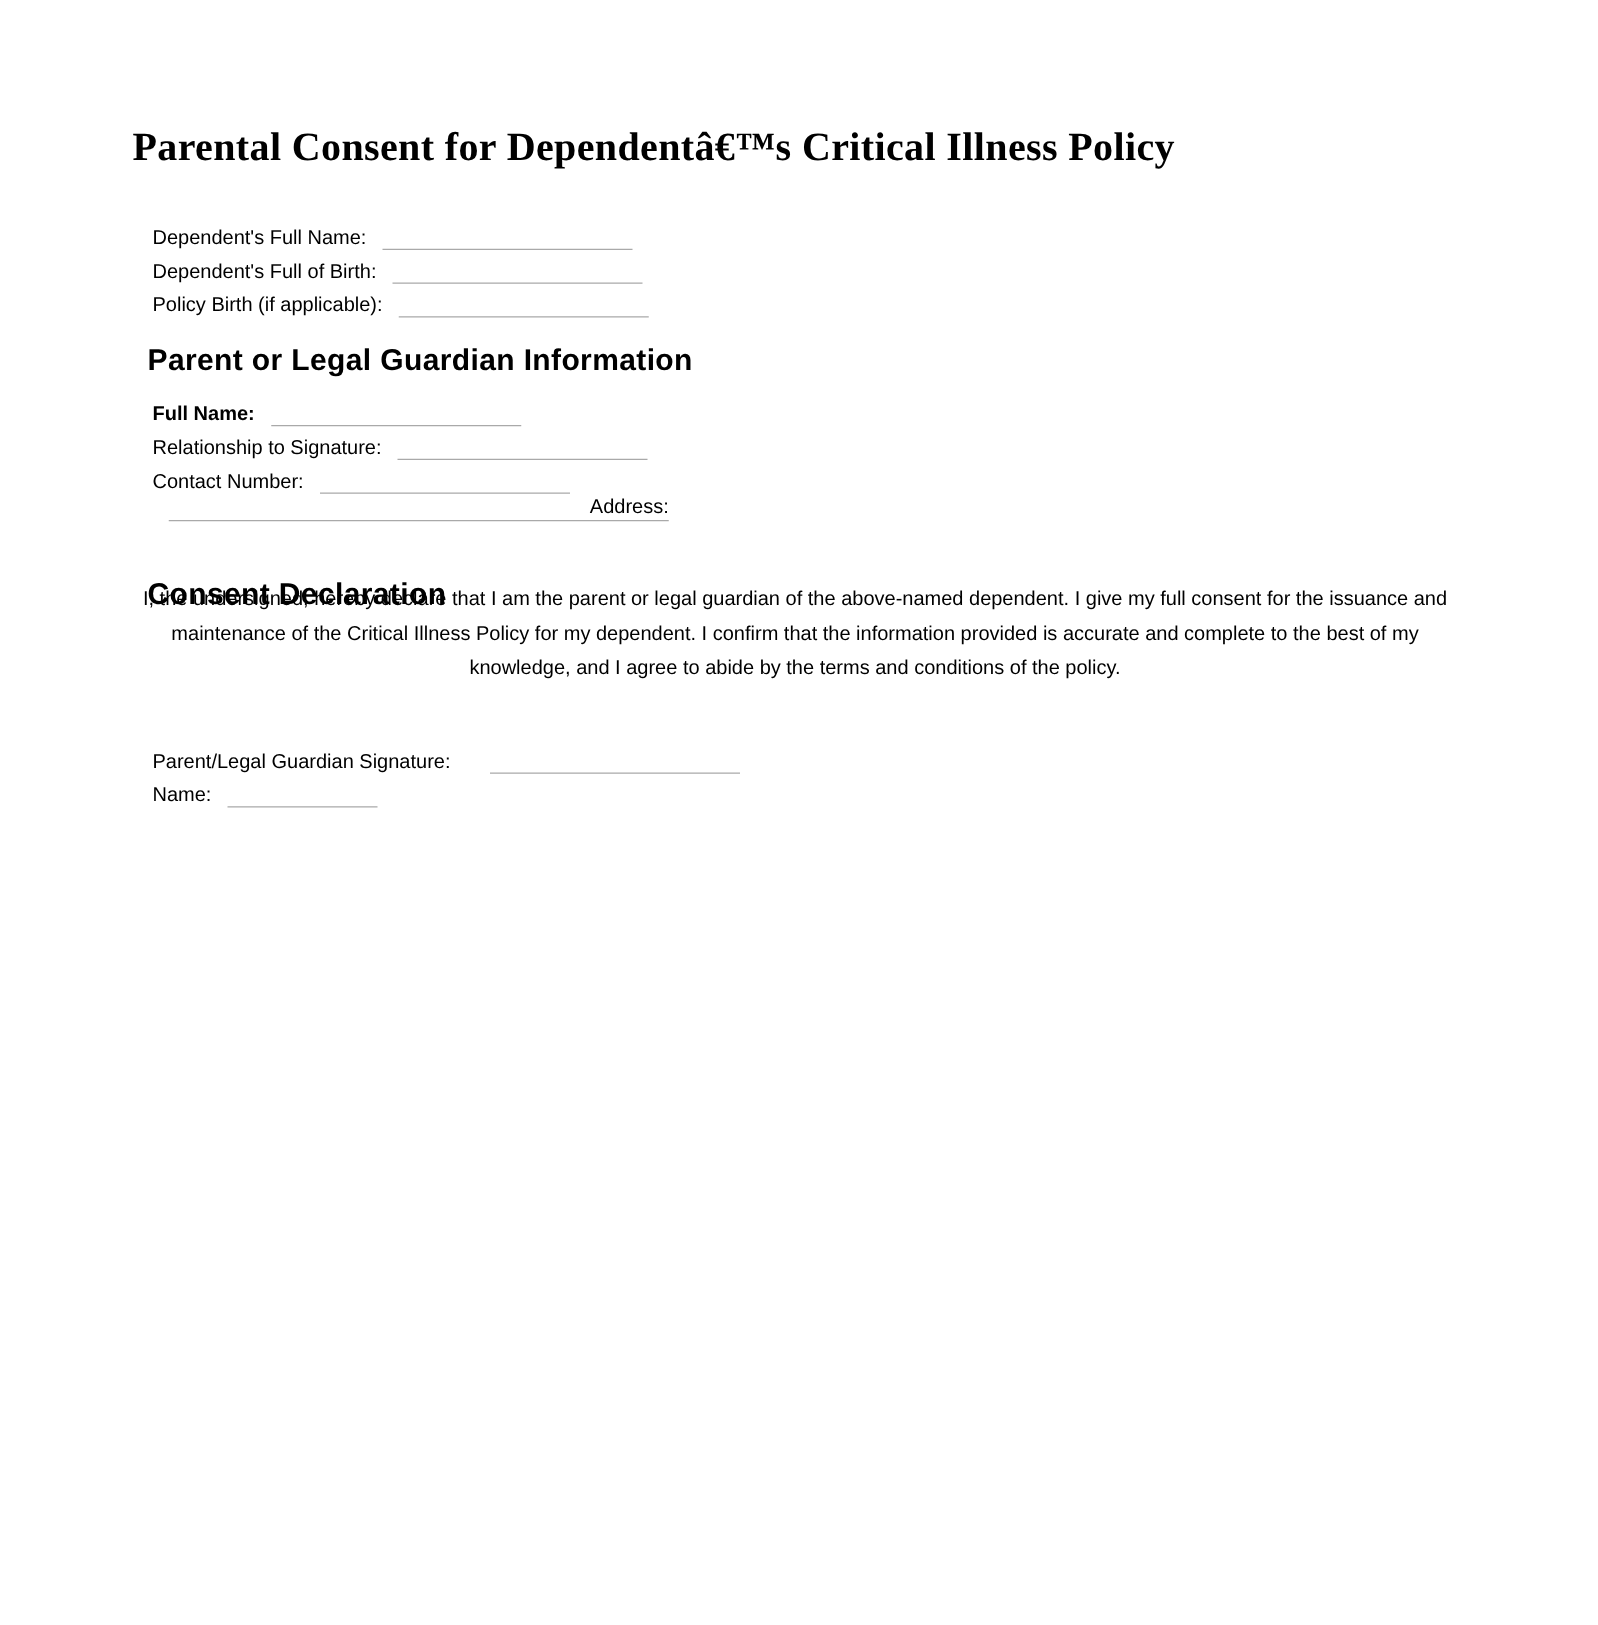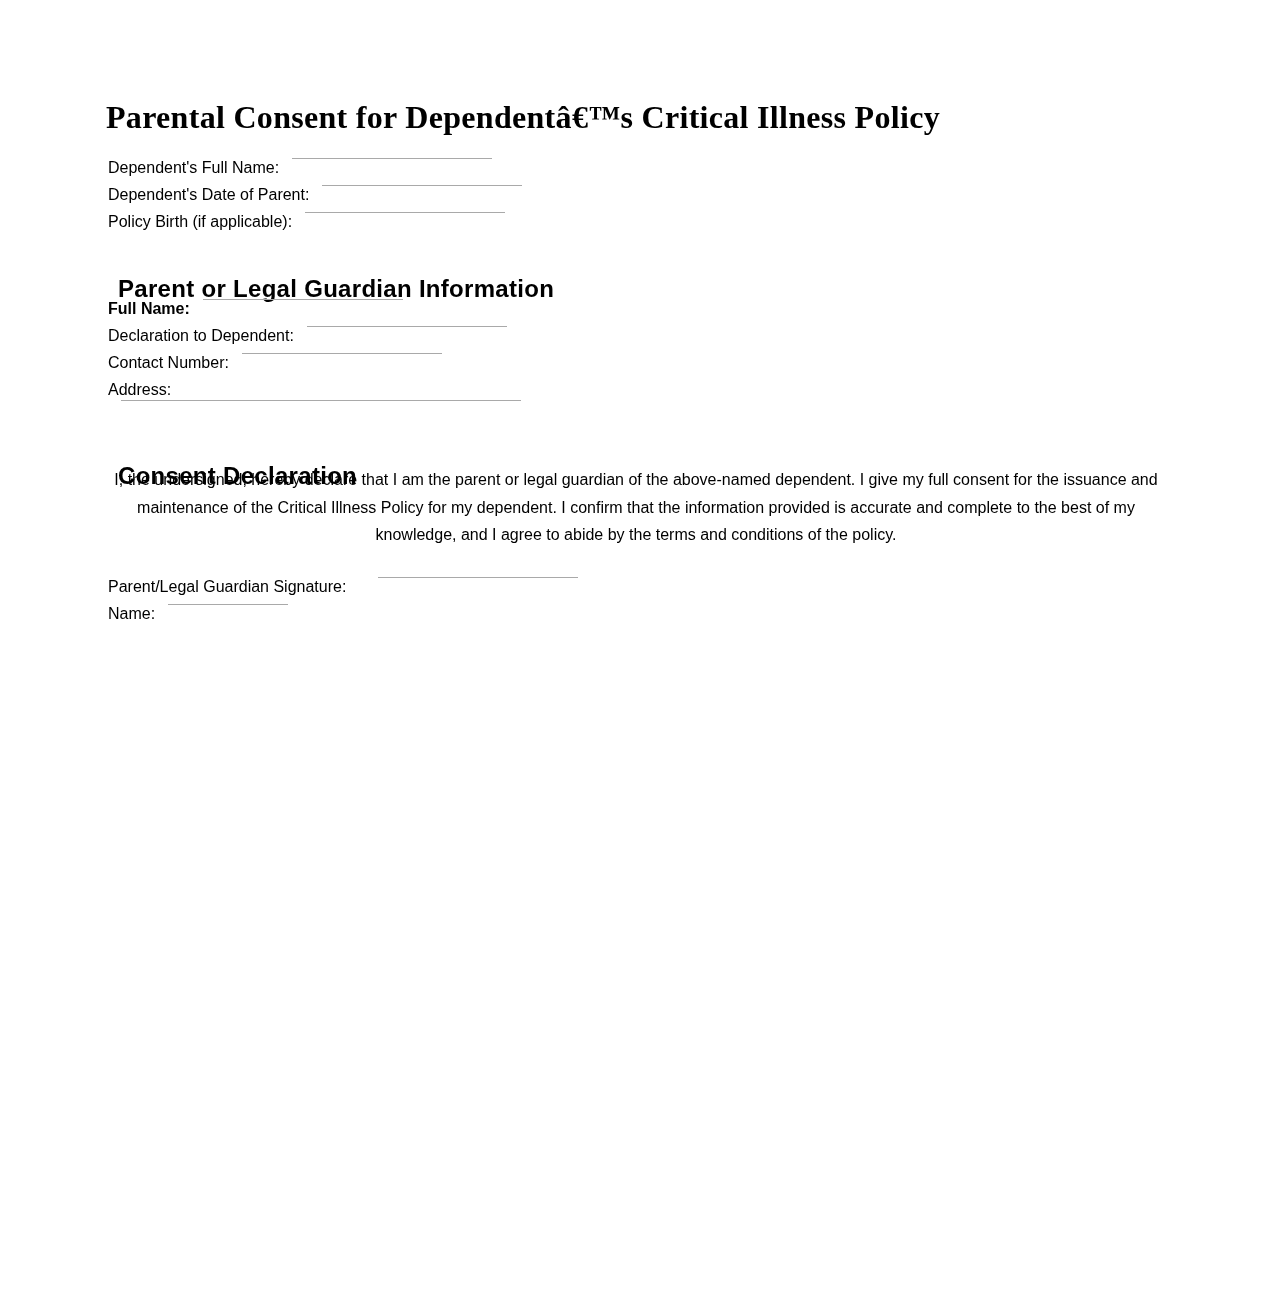--- a/index.html
+++ b/index.html
@@ -38,27 +38,28 @@
       font-size: 24px;
       letter-spacing: 0.3px;
       margin: 12px;
       position: absolute;
       left: 0;
       white-space: nowrap;
       line-height: 30px;
     }
     .field {
       position: absolute;
-      left: 2px;
+      left: 16px;
       height: 27px;
       display: flex;
-      align-items: flex-start;
+      align-items: flex-end;
       font-size: 16px;
       line-height: 20px;
       white-space: nowrap;
+      margin-top: 16px;
     }
     .field .label {
       display: inline-block;
     }
     .field .line {
       display: inline-block;
       margin-left: 13px;
       width: 200px;
       height: 0;
       border-bottom: 1px solid #a9a9a9;
@@ -82,36 +83,36 @@
 
 <div class="page">
 
   <h1>Parental Consent for Dependentâ€™s Critical Illness Policy</h1>
 
   <div class="field" style="top:158px;">
     <span class="label">Dependent's Full Name:</span>
     <span class="line"></span>
   </div>
   <div class="field" style="top:185px;">
-    <span class="label">Dependent's Date of Parent:</span>
+    <span class="label">Dependent's Full of Birth:</span>
     <span class="line"></span>
   </div>
   <div class="field" style="top:212px;">
     <span class="label">Policy Birth (if applicable):</span>
     <span class="line"></span>
   </div>
 
   <h2 style="top:262px;">Parent or Legal Guardian Information</h2>
 
   <div class="field" style="top:299px;font-weight:bold;">
     <span class="label">Full Name:</span>
     <span class="line"></span>
   </div>
   <div class="field" style="top:326px;">
-    <span class="label">Declaration to Dependent:</span>
+    <span class="label">Relationship to Signature:</span>
     <span class="line"></span>
   </div>
   <div class="field" style="top:353px;">
     <span class="label">Contact Number:</span>
     <span class="line"></span>
   </div>
   <div class="field" style="top:380px;flex-direction:column;">
     <span class="label">Address:</span>
     <span class="line wide"></span>
   </div>

